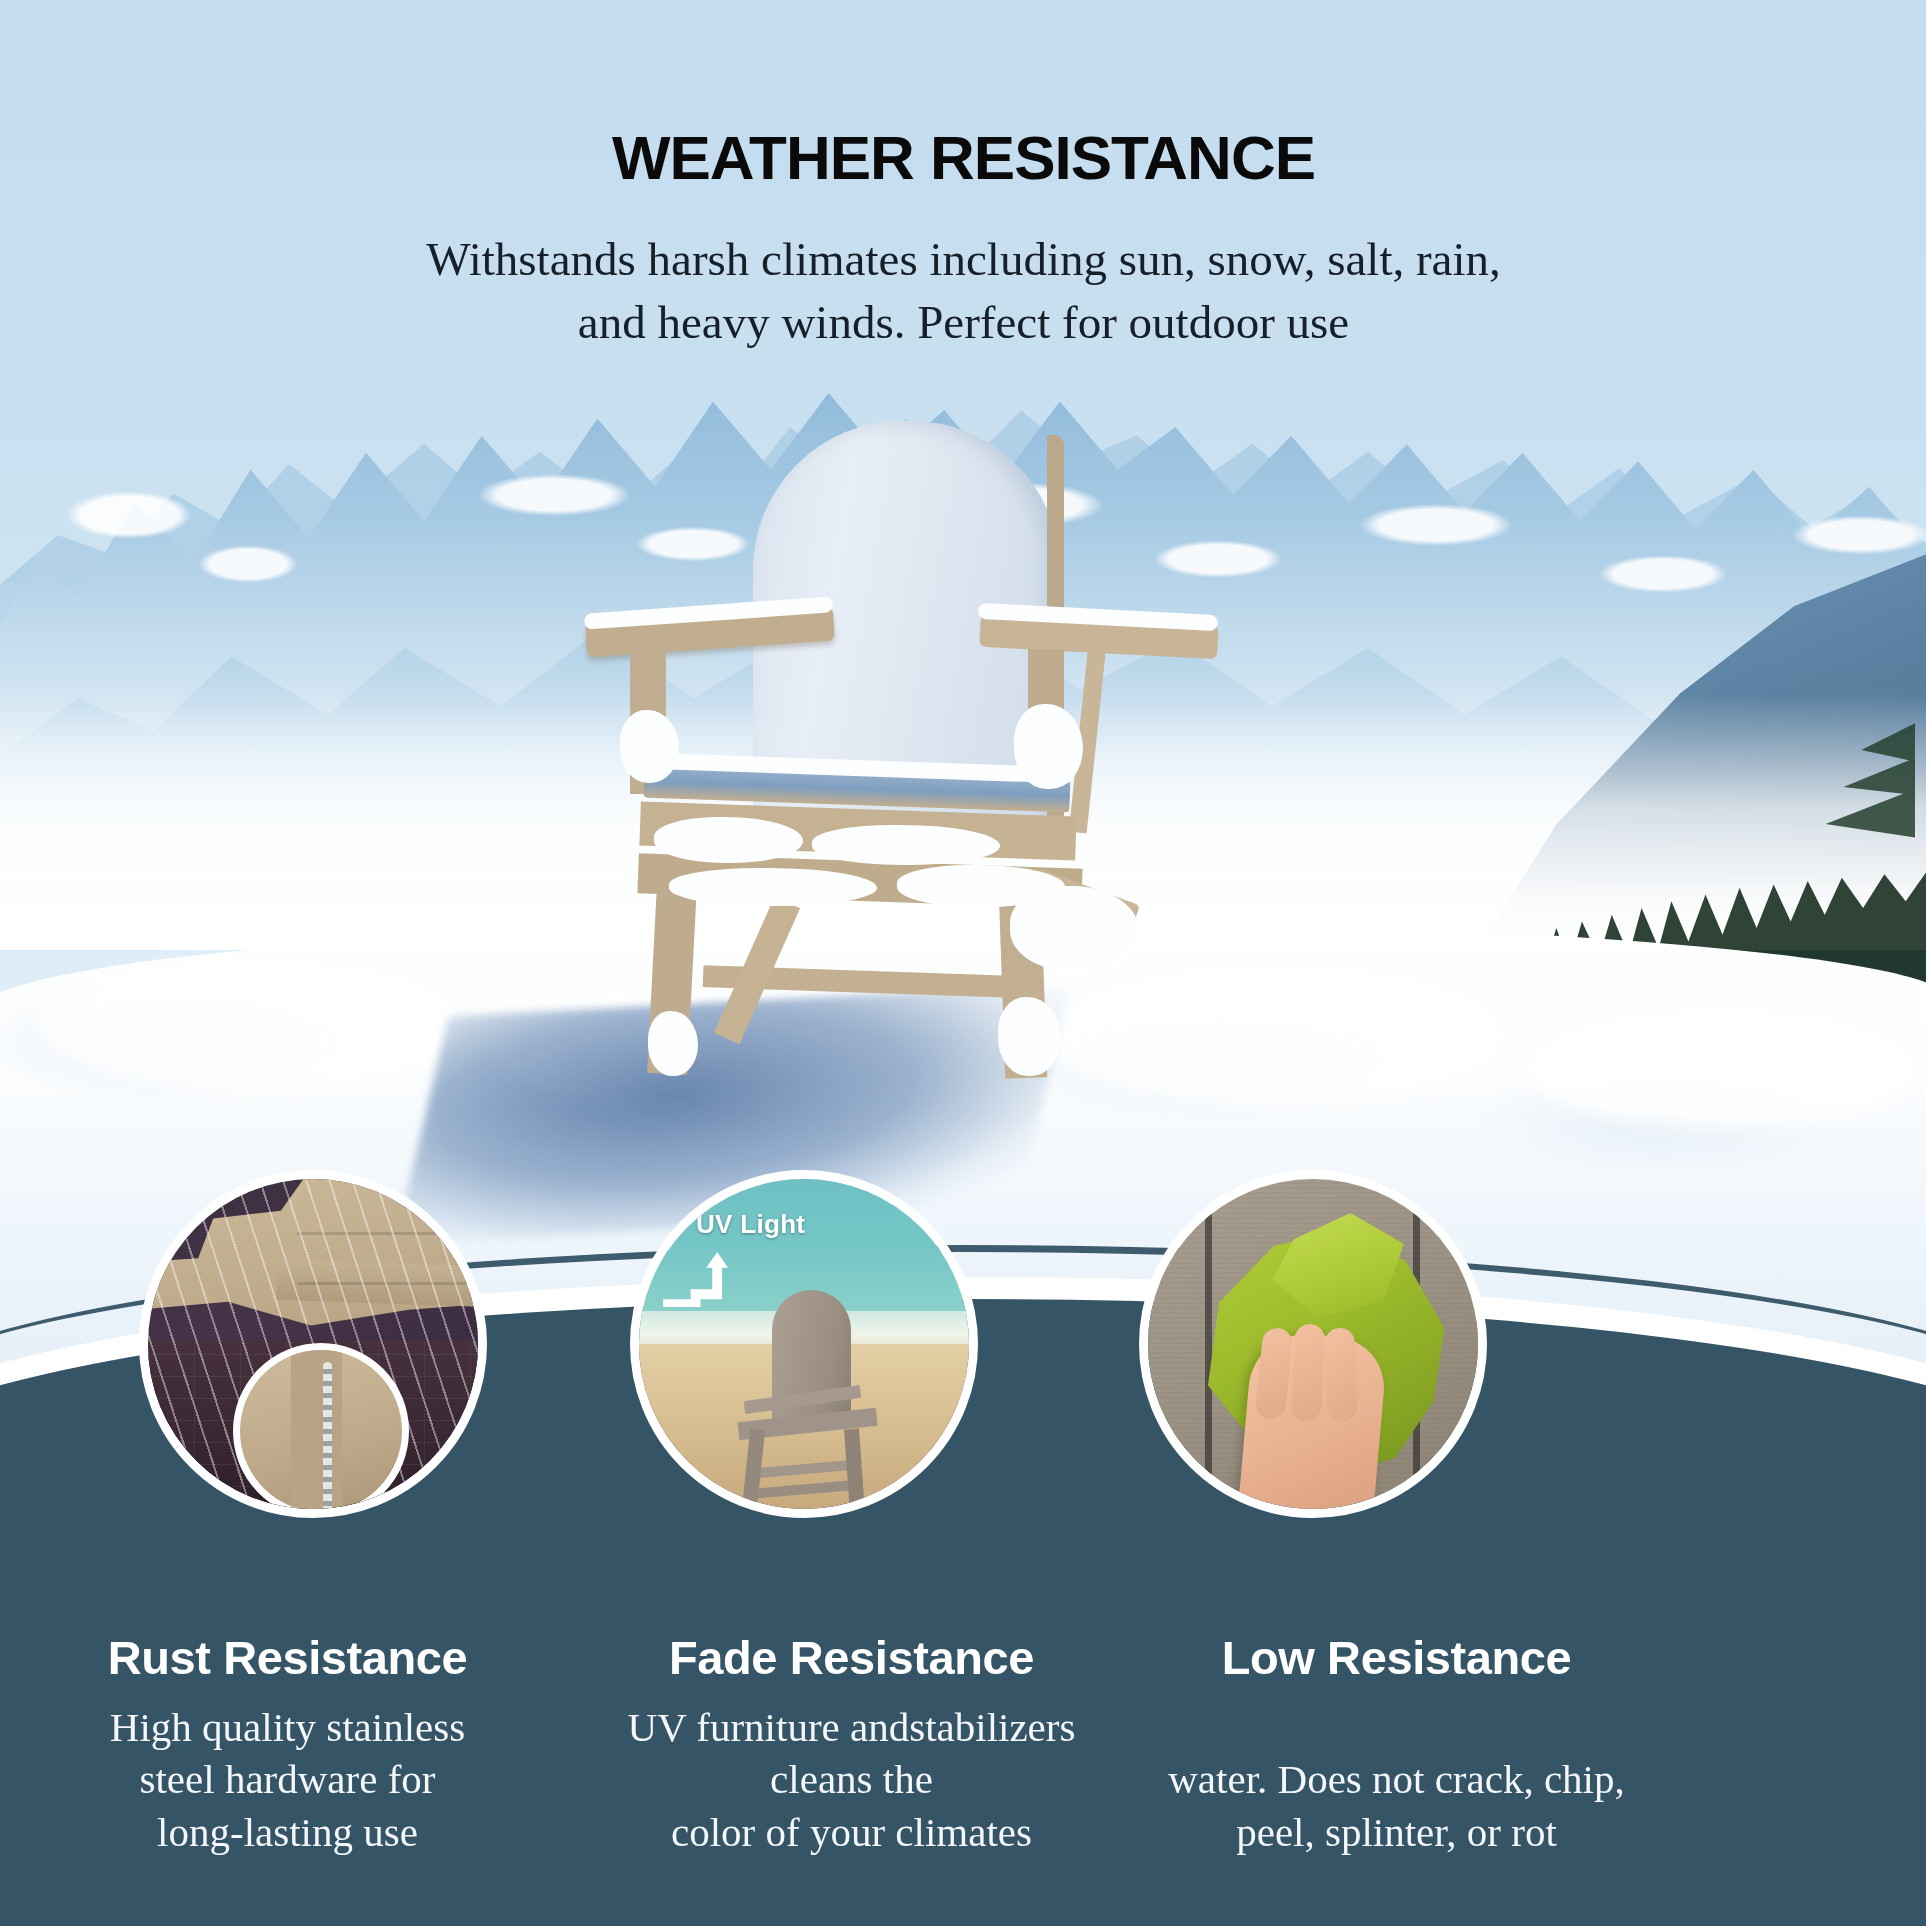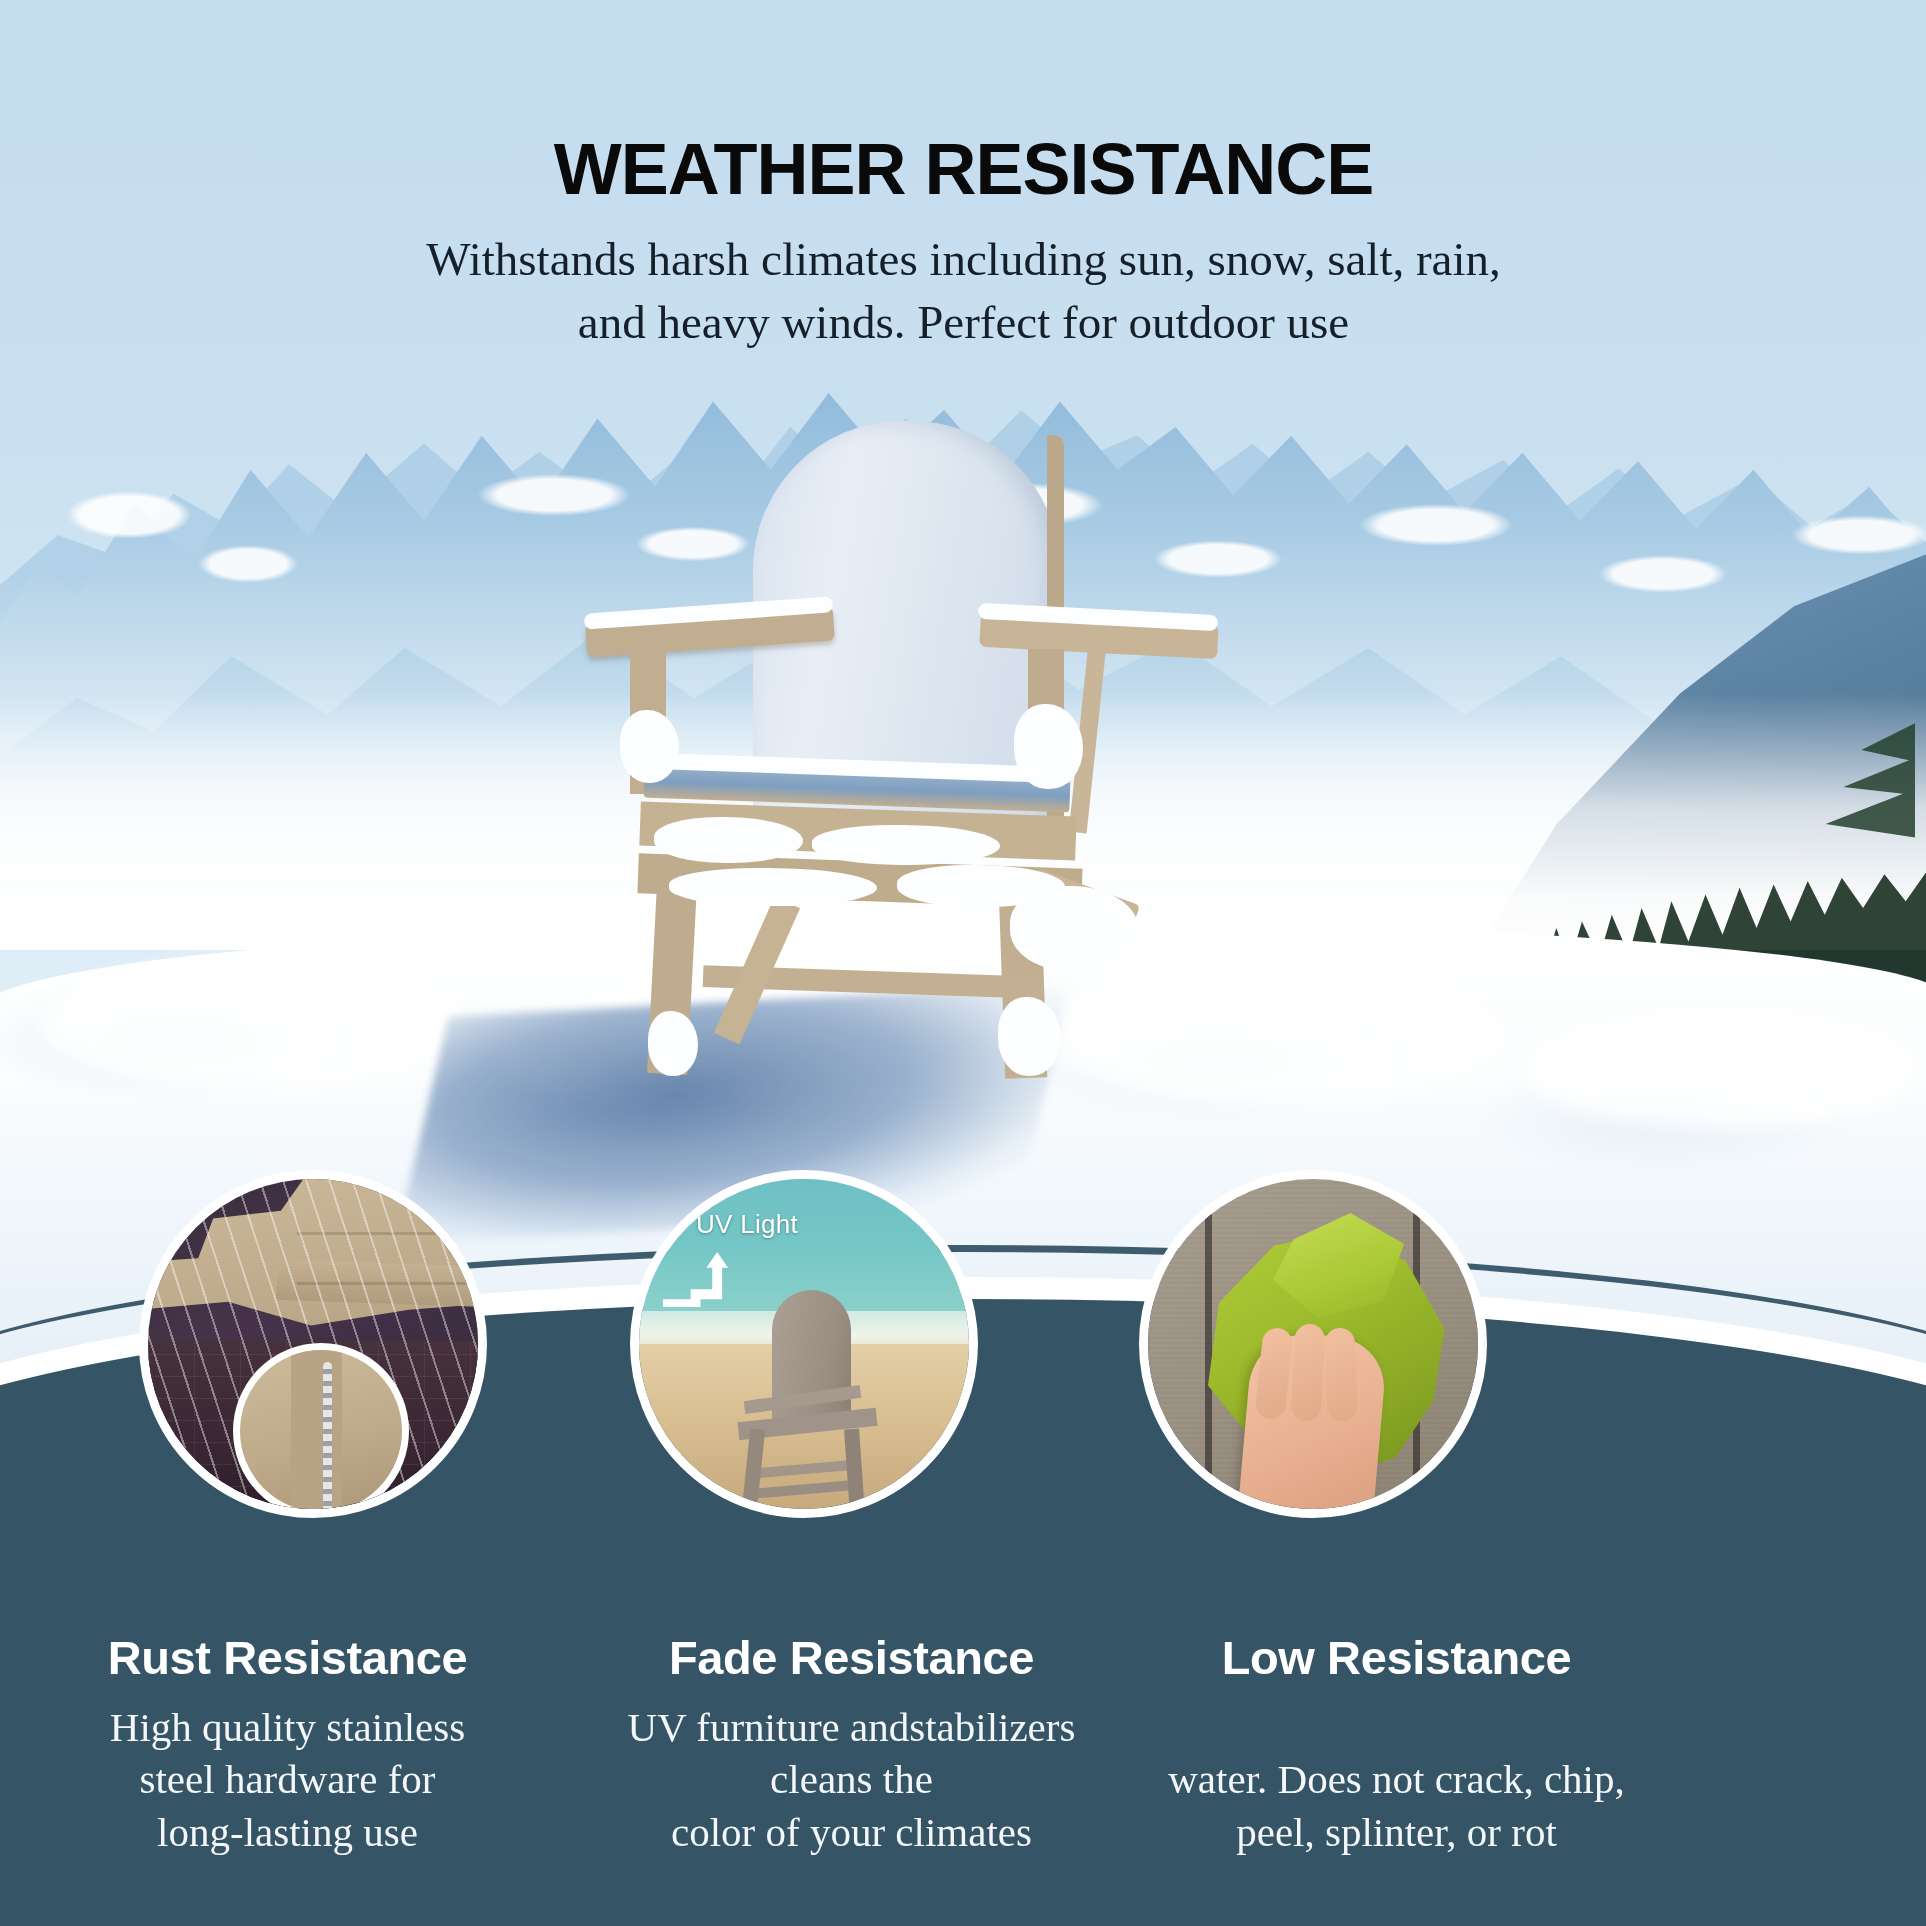--- a/index.html
+++ b/index.html
@@ -133,21 +133,21 @@
   .chain{position:absolute;left:83px;top:12px;width:9px;height:149px;
     background:repeating-linear-gradient(180deg,#e7e9ea 0 7px,#9aa0a4 7px 12px);border-radius:5px;opacity:.95;}
 
   
   .b-sky{position:absolute;left:0;top:0;width:100%;height:44%;
     background:linear-gradient(180deg,#6fc0c4 0%,#74c6c6 45%,#8fd2cb 100%);}
   .b-surf{position:absolute;left:0;top:40%;width:100%;height:12%;
     background:linear-gradient(180deg,#cfe9e2 0%,#f0f4ea 60%,#e6e0cc 100%);}
   .b-sand{position:absolute;left:0;top:50%;width:100%;height:50%;
     background:linear-gradient(180deg,#e4cfa6 0%,#d8bf92 45%,#c7a97c 100%);}
-  .uv-label{position:absolute;left:57px;top:30px;color:#fff;font-size:26px;font-weight:400;
+  .uv-label{position:absolute;left:57px;top:30px;color:#fff;font-size:26px;font-weight:700;
     letter-spacing:0.3px;text-shadow:0 1px 3px rgba(0,0,0,.35);}
   .uv-arrow{position:absolute;left:22px;top:71px;width:77px;height:59px;}
   .b-chair{position:absolute;left:85px;top:111px;width:176px;height:230px;}
   .bc{position:absolute;background:#9e9287;}
   .bc-back{left:48px;top:0;width:79px;height:137px;border-radius:40px 40px 6px 6px;
     background:linear-gradient(100deg,#aba093 0%,#9a8e82 70%,#8a7f73 100%);}
   .bc-seat{left:14px;top:125px;width:139px;height:18px;background:#a0948a;transform:rotate(-6deg);}
   .bc-arm{left:20px;top:103px;width:117px;height:13px;background:#a69a8f;transform:rotate(-8deg);}
   .bc-legA{left:22px;top:139px;width:15px;height:81px;background:#95897e;transform:rotate(6deg);}
   .bc-legB{left:123px;top:139px;width:15px;height:85px;background:#8f8378;transform:rotate(-4deg);}
@@ -167,21 +167,21 @@
   .cloth-fold{position:absolute;left:119px;top:34px;width:149px;height:119px;
     background:linear-gradient(160deg,#c6dd55 0%,#a8c632 60%,#8fae25 100%);
     clip-path:polygon(18% 22%,56% 0%,92% 26%,78% 74%,34% 88%,4% 56%);}
   .hand{position:absolute;left:97px;top:156px;width:135px;height:194px;
     background:linear-gradient(150deg,#f4c5a6 0%,#e9b292 50%,#d89d7d 100%);
     border-radius:57px 51px 18px 18px;transform:rotate(5deg);box-shadow:-4px 0 10px rgba(0,0,0,.18);}
   .finger{position:absolute;background:linear-gradient(150deg,#f2c1a1,#e0a987);border-radius:22px;}
 
   
   .headline{position:absolute;left:0;top:85px;width:1927px;text-align:center;
-    font-family:"Liberation Sans",sans-serif;font-weight:700;font-size:72px;
+    font-family:"Liberation Sans",sans-serif;font-weight:700;font-size:62px;
     letter-spacing:-1px;color:#0a0a0a;line-height:1;}
   .subhead{position:absolute;left:0;top:228px;width:1927px;text-align:center;
     font-family:"Liberation Serif",serif;font-size:47px;color:#15202b;
     line-height:1.33;font-weight:400;}
   .sub-l{display:block;}
 
   .col{position:absolute;top:1634px;width:475px;text-align:center;color:#ffffff;}
   .col1{left:50px;}
   .col2{left:614px;}
   .col3{left:1129px;width:535px;}

